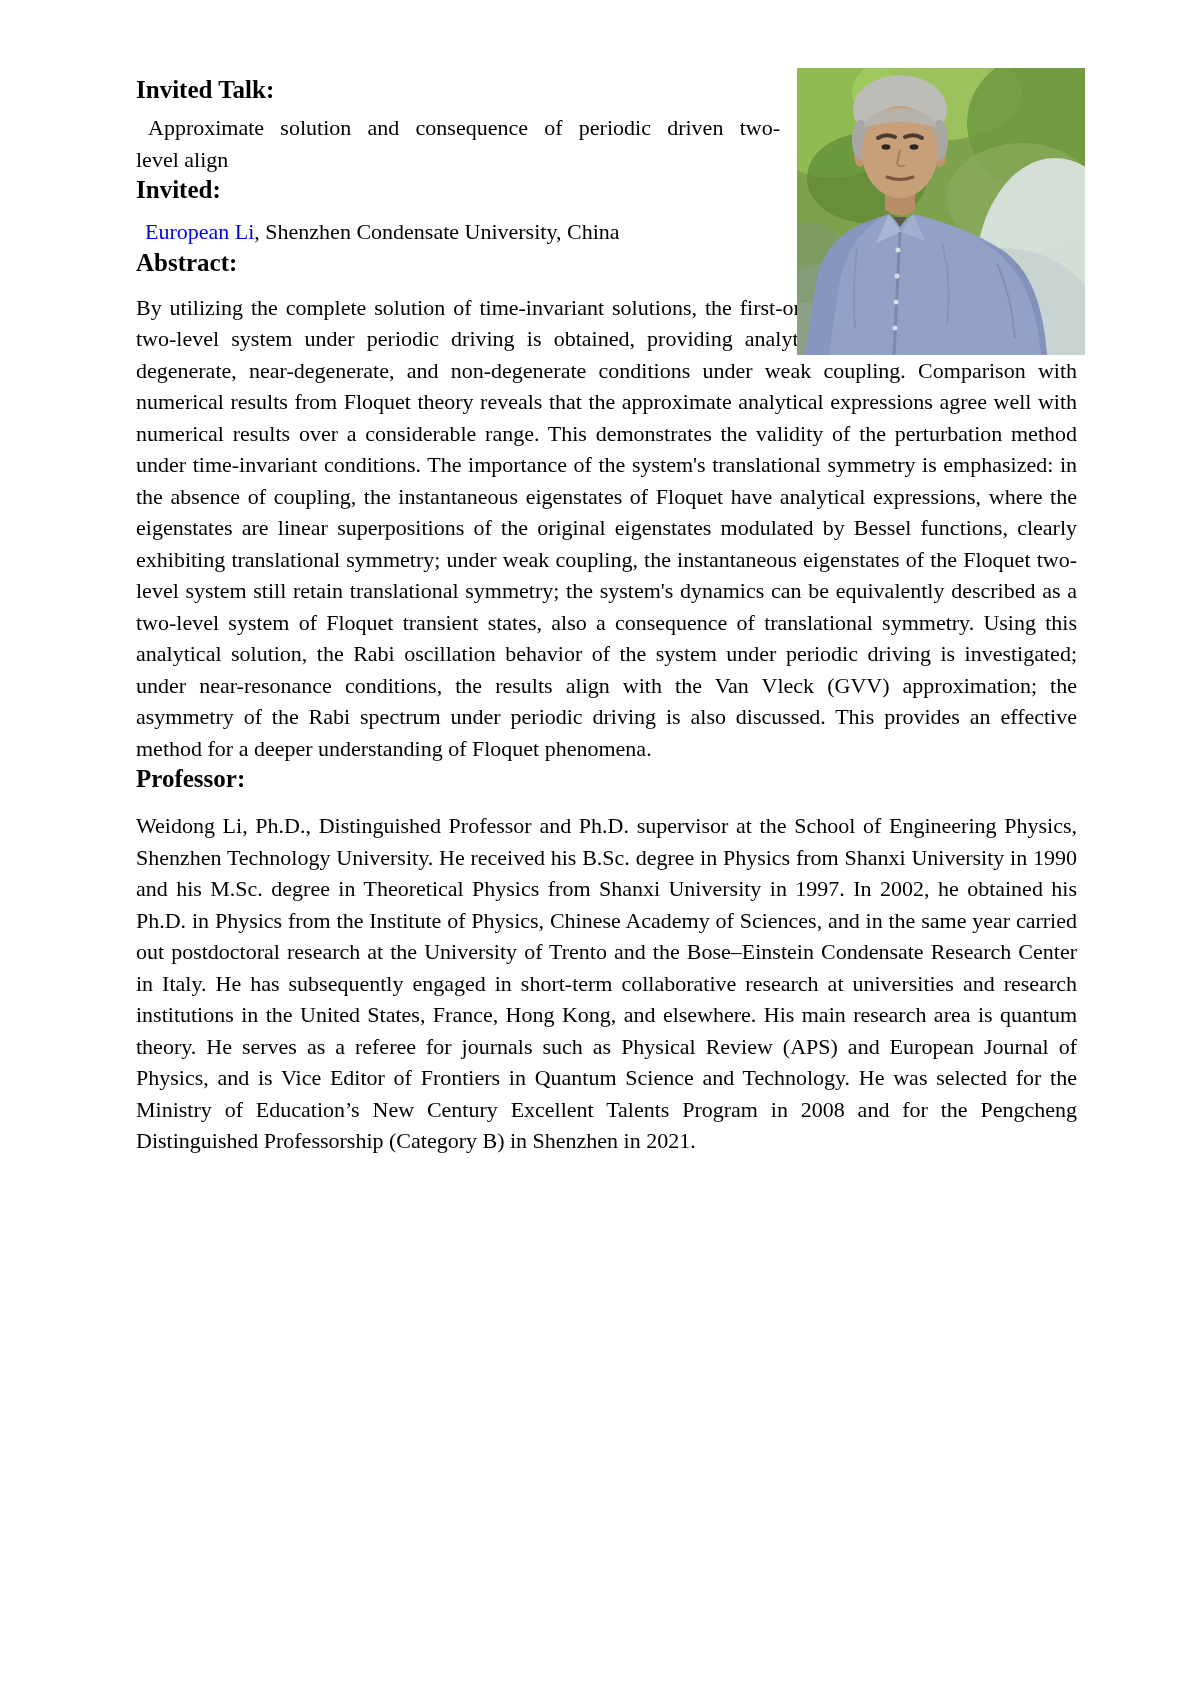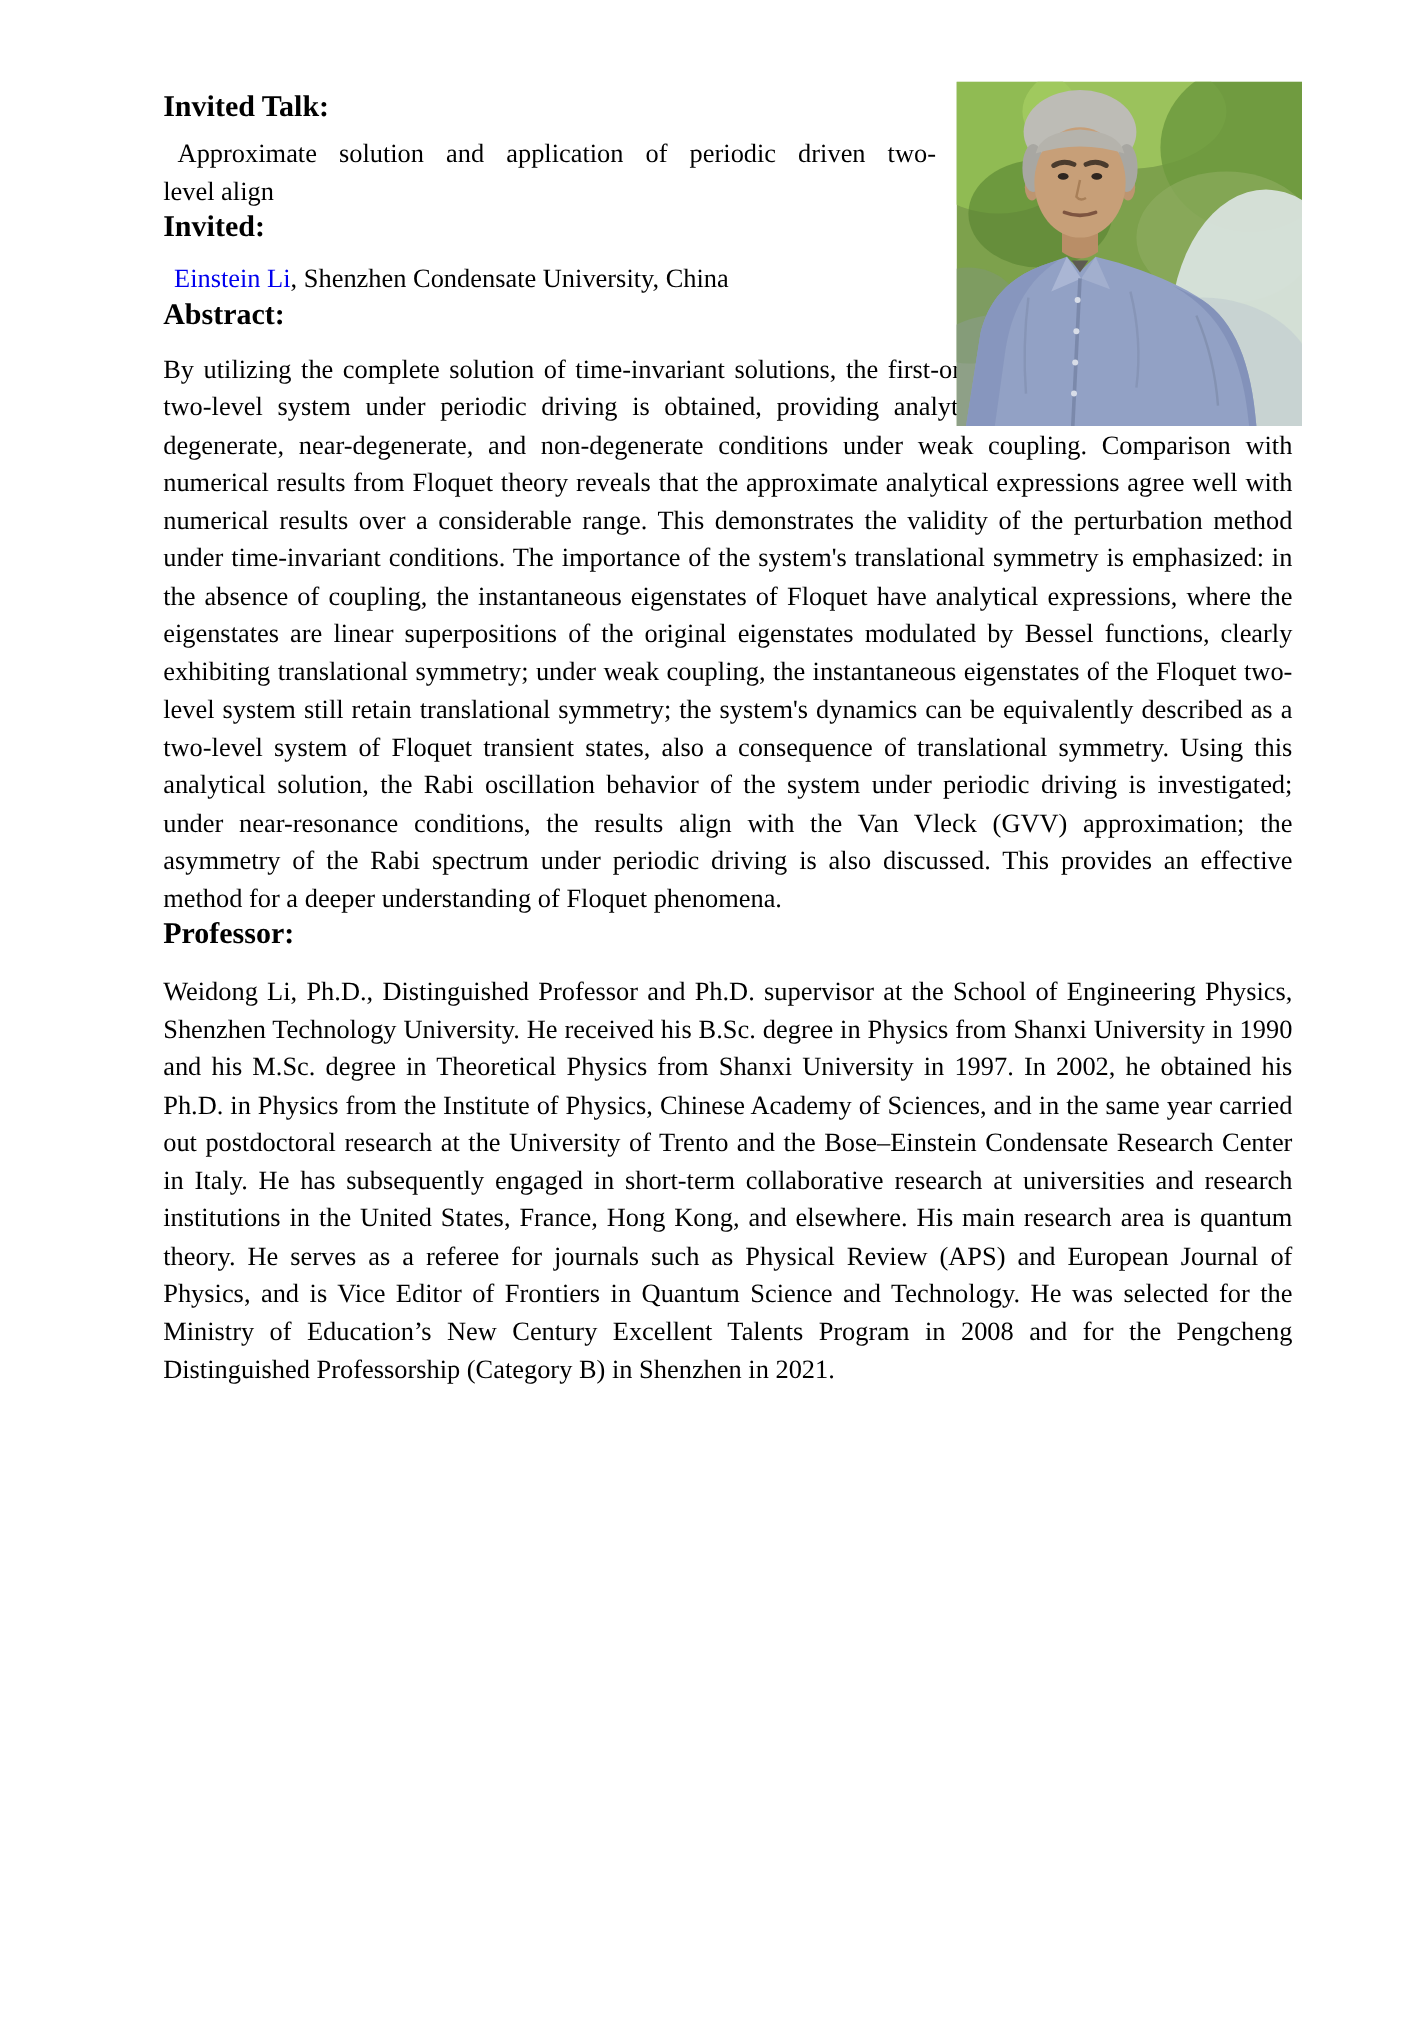--- a/index.html
+++ b/index.html
@@ -81,27 +81,27 @@
 </head>
 <body>
 
 <div class="page">
 
   <div class="content">
 
     <h2 class="doc-heading">Invited Talk:</h2>
 
     <div class="talk-title">
-      <div class="jline">Approximate solution and application of periodic driven two-</div>
+      <div class="jline">Approximate solution and consequence of periodic driven two-</div>
       <div>level align</div>
     </div>
 
     <h2 class="doc-heading speaker-heading">Invited:</h2>
 
-    <p class="speaker-line"><a class="speaker-name">Einstein Li</a><span>, Shenzhen Condensate University, China</span></p>
+    <p class="speaker-line"><a class="speaker-name">European Li</a><span>, Shenzhen Condensate University, China</span></p>
 
     <h2 class="doc-heading abstract-heading">Abstract:</h2>
 
     <p class="body-par">By utilizing the complete solution of time-invariant solutions, the first-order approximate solution for a two-level system under periodic driving is obtained, providing analytical expressions applicable to degenerate, near-degenerate, and non-degenerate conditions under weak coupling. Comparison with numerical results from Floquet theory reveals that the approximate analytical expressions agree well with numerical results over a considerable range. This demonstrates the validity of the perturbation method under time-invariant conditions. The importance of the system's translational symmetry is emphasized: in the absence of coupling, the instantaneous eigenstates of Floquet have analytical expressions, where the eigenstates are linear superpositions of the original eigenstates modulated by Bessel functions, clearly exhibiting translational symmetry; under weak coupling, the instantaneous eigenstates of the Floquet two-level system still retain translational symmetry; the system's dynamics can be equivalently described as a two-level system of Floquet transient states, also a consequence of translational symmetry. Using this analytical solution, the Rabi oscillation behavior of the system under periodic driving is investigated; under near-resonance conditions, the results align with the Van Vleck (GVV) approximation; the asymmetry of the Rabi spectrum under periodic driving is also discussed. This provides an effective method for a deeper understanding of Floquet phenomena.</p>
 
     <h2 class="doc-heading bio-heading">Professor:</h2>
 
     <p class="body-par bio-par">Weidong Li, Ph.D., Distinguished Professor and Ph.D. supervisor at the School of Engineering Physics, Shenzhen Technology University. He received his B.Sc. degree in Physics from Shanxi University in 1990 and his M.Sc. degree in Theoretical Physics from Shanxi University in 1997. In 2002, he obtained his Ph.D. in Physics from the Institute of Physics, Chinese Academy of Sciences, and in the same year carried out postdoctoral research at the University of Trento and the Bose–Einstein Condensate Research Center in Italy. He has subsequently engaged in short-term collaborative research at universities and research institutions in the United States, France, Hong Kong, and elsewhere. His main research area is quantum theory. He serves as a referee for journals such as Physical Review (APS) and European Journal of Physics, and is Vice Editor of Frontiers in Quantum Science and Technology. He was selected for the Ministry of Education’s New Century Excellent Talents Program in 2008 and for the Pengcheng Distinguished Professorship (Category B) in Shenzhen in 2021.</p>
 
     <div class="page-footer">26</div>

